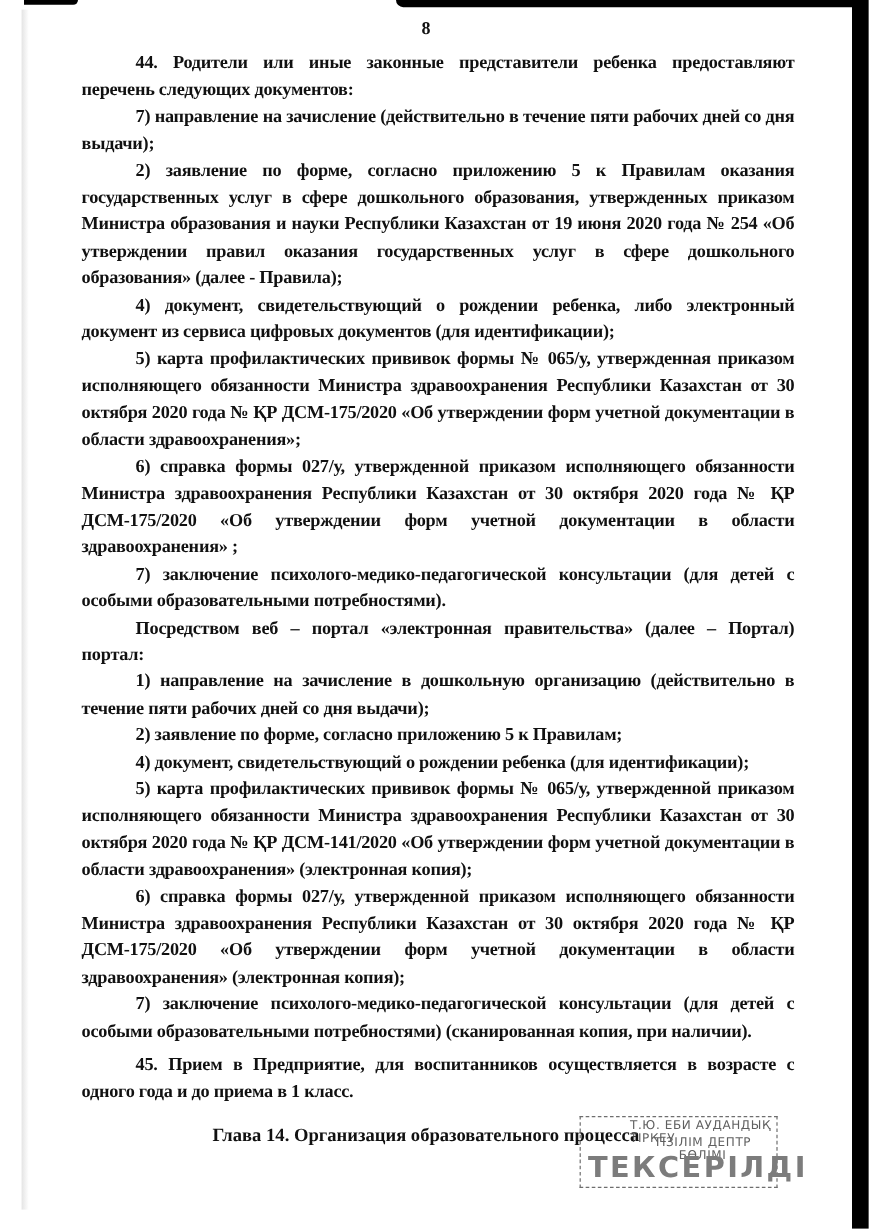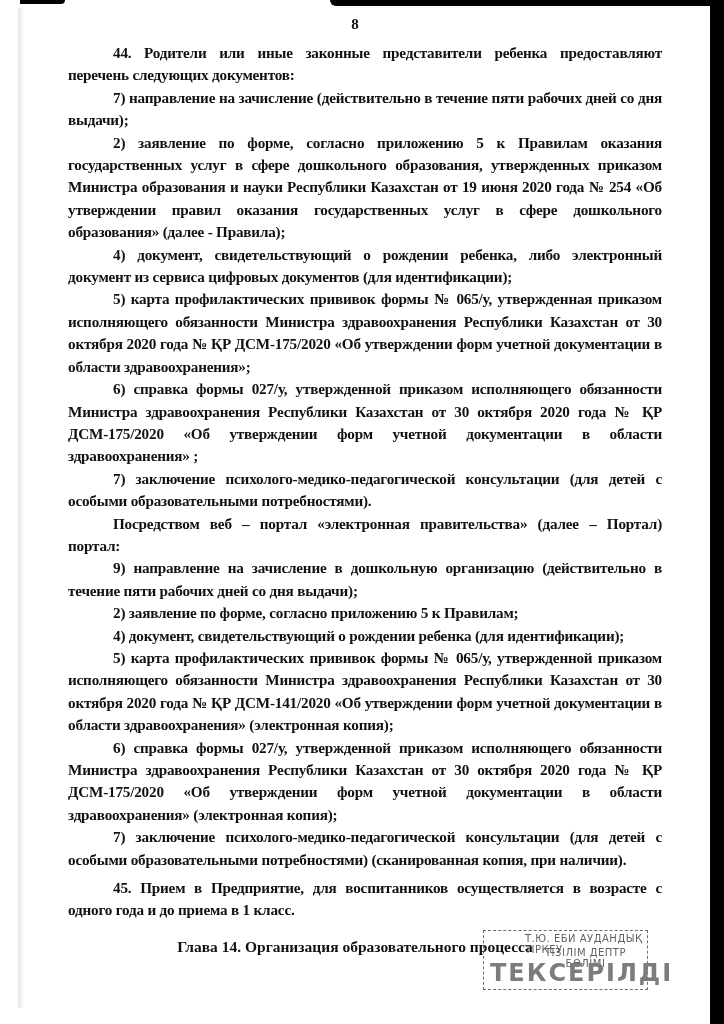--- a/index.html
+++ b/index.html
@@ -61,21 +61,21 @@
 
 <div class="content">
   <p>44. Родители или иные законные представители ребенка предоставляют перечень следующих документов:</p>
   <p class="item">7) направление на зачисление (действительно в течение пяти рабочих дней со дня выдачи);</p>
   <p class="item">2) заявление по форме, согласно приложению 5 к Правилам оказания государственных услуг в сфере дошкольного образования, утвержденных приказом Министра образования и науки Республики Казахстан от 19 июня 2020 года № 254 «Об утверждении правил оказания государственных услуг в сфере дошкольного образования» (далее - Правила);</p>
   <p class="item">4) документ, свидетельствующий о рождении ребенка, либо электронный документ из сервиса цифровых документов (для идентификации);</p>
   <p class="item">5) карта профилактических прививок формы № 065/у, утвержденная приказом исполняющего обязанности Министра здравоохранения Республики Казахстан от 30 октября 2020 года № ҚР ДСМ-175/2020 «Об утверждении форм учетной документации в области здравоохранения»;</p>
   <p class="item">6) справка формы 027/у, утвержденной приказом исполняющего обязанности Министра здравоохранения Республики Казахстан от 30 октября 2020 года № ҚР ДСМ-175/2020 «Об утверждении форм учетной документации в области здравоохранения» ;</p>
   <p class="item">7) заключение психолого-медико-педагогической консультации (для детей с особыми образовательными потребностями).</p>
   <p>Посредством веб – портал «электронная правительства» (далее – Портал) портал:</p>
-  <p class="item">9) направление на зачисление в дошкольную организацию (действительно в течение пяти рабочих дней со дня выдачи);</p>
+  <p class="item">1) направление на зачисление в дошкольную организацию (действительно в течение пяти рабочих дней со дня выдачи);</p>
   <p class="item">2) заявление по форме, согласно приложению 5 к Правилам;</p>
   <p class="item">4) документ, свидетельствующий о рождении ребенка (для идентификации);</p>
   <p class="item">5) карта профилактических прививок формы № 065/у, утвержденной приказом исполняющего обязанности Министра здравоохранения Республики Казахстан от 30 октября 2020 года № ҚР ДСМ-141/2020 «Об утверждении форм учетной документации в области здравоохранения» (электронная копия);</p>
   <p class="item">6) справка формы 027/у, утвержденной приказом исполняющего обязанности Министра здравоохранения Республики Казахстан от 30 октября 2020 года № ҚР ДСМ-175/2020 «Об утверждении форм учетной документации в области здравоохранения» (электронная копия);</p>
   <p class="item">7) заключение психолого-медико-педагогической консультации (для детей с особыми образовательными потребностями) (сканированная копия, при наличии).</p>
   <p class="gap">45. Прием в Предприятие, для воспитанников осуществляется в возрасте с одного года и до приема в 1 класс.</p>
 
 </div>
 
 <div class="chapter">Глава 14. Организация образовательного процесса</div>

